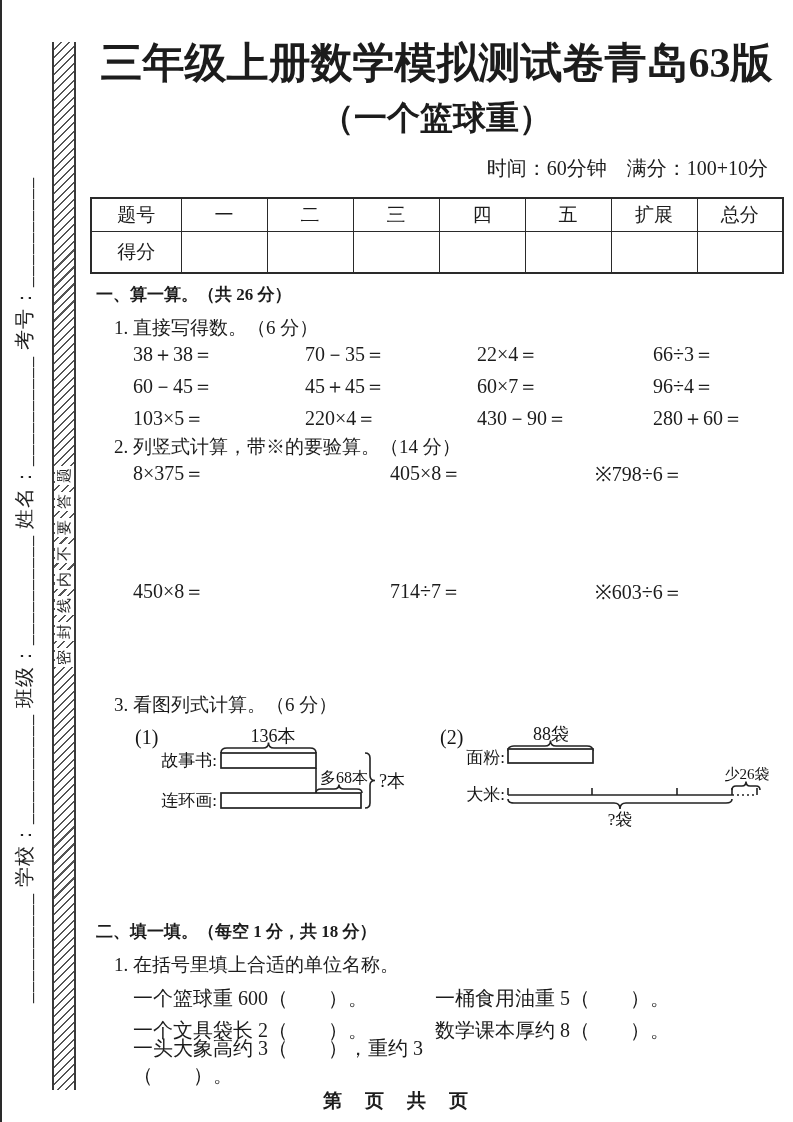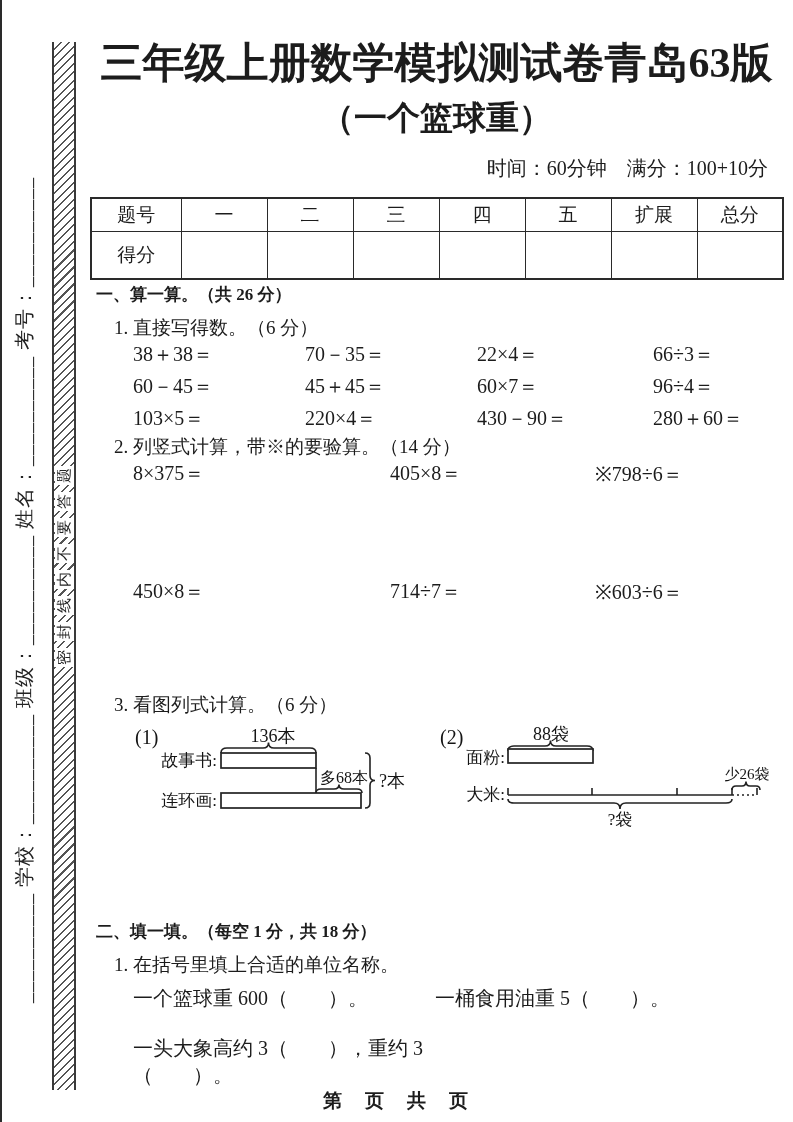--- a/index.html
+++ b/index.html
@@ -42,21 +42,21 @@
 
   table.score-table {
     left:90px; top:189px; position:absolute;
     width:694px; border-collapse:collapse; table-layout:fixed;
     font-size:19px; border:2px solid #2a2a2a;margin-top:8px;
   }
   table.score-table td {
     border:1.5px solid #2a2a2a; text-align:center; vertical-align:middle;
   }
   table.score-table tr.row-h td { height:33px; }
-  table.score-table tr.row-s td { height:48px;text-align:center; }
+  table.score-table tr.row-s td { height:42px;text-align:center; }
 
   .sec-heading { font-size:17px; font-weight:600; white-space:nowrap; }
   .sub-heading { font-size:19px; font-weight:400; white-space:nowrap; }
 
   .calc-grid {
     left:133px; top:338px; width:648px;
     display:grid; grid-template-columns:172px 172px 176px auto;
     grid-auto-rows:32px; font-size:20px; align-items:center;
   }
   .vert-grid {
@@ -206,20 +206,22 @@
 
 <div class="abs sec-heading" style="left:96px;top:920px">二、填一填。（每空 1 分，共 18 分）</div>
 <div class="abs sub-heading" style="left:114px;top:952px">1. 在括号里填上合适的单位名称。</div>
 
 <div class="abs unit-lines">
   <div class="unit-row">
     <span class="unit-left">一个篮球重 600（　　）。</span>
     <span>一桶食用油重 5（　　）。</span>
   </div>
   <div class="unit-row">
+    <span class="unit-left">一个文具袋长 2（　　）。</span>
+    <span>数学课本厚约 8（　　）。</span>
   </div>
   <div class="unit-row">
     <span class="unit-left">一头大象高约 3（　　），重约 3（　　）。</span>
     <span></span>
   </div>
 </div>
 
 <div class="abs page-footer">第　页　共　页</div>
 
 </body></html>

